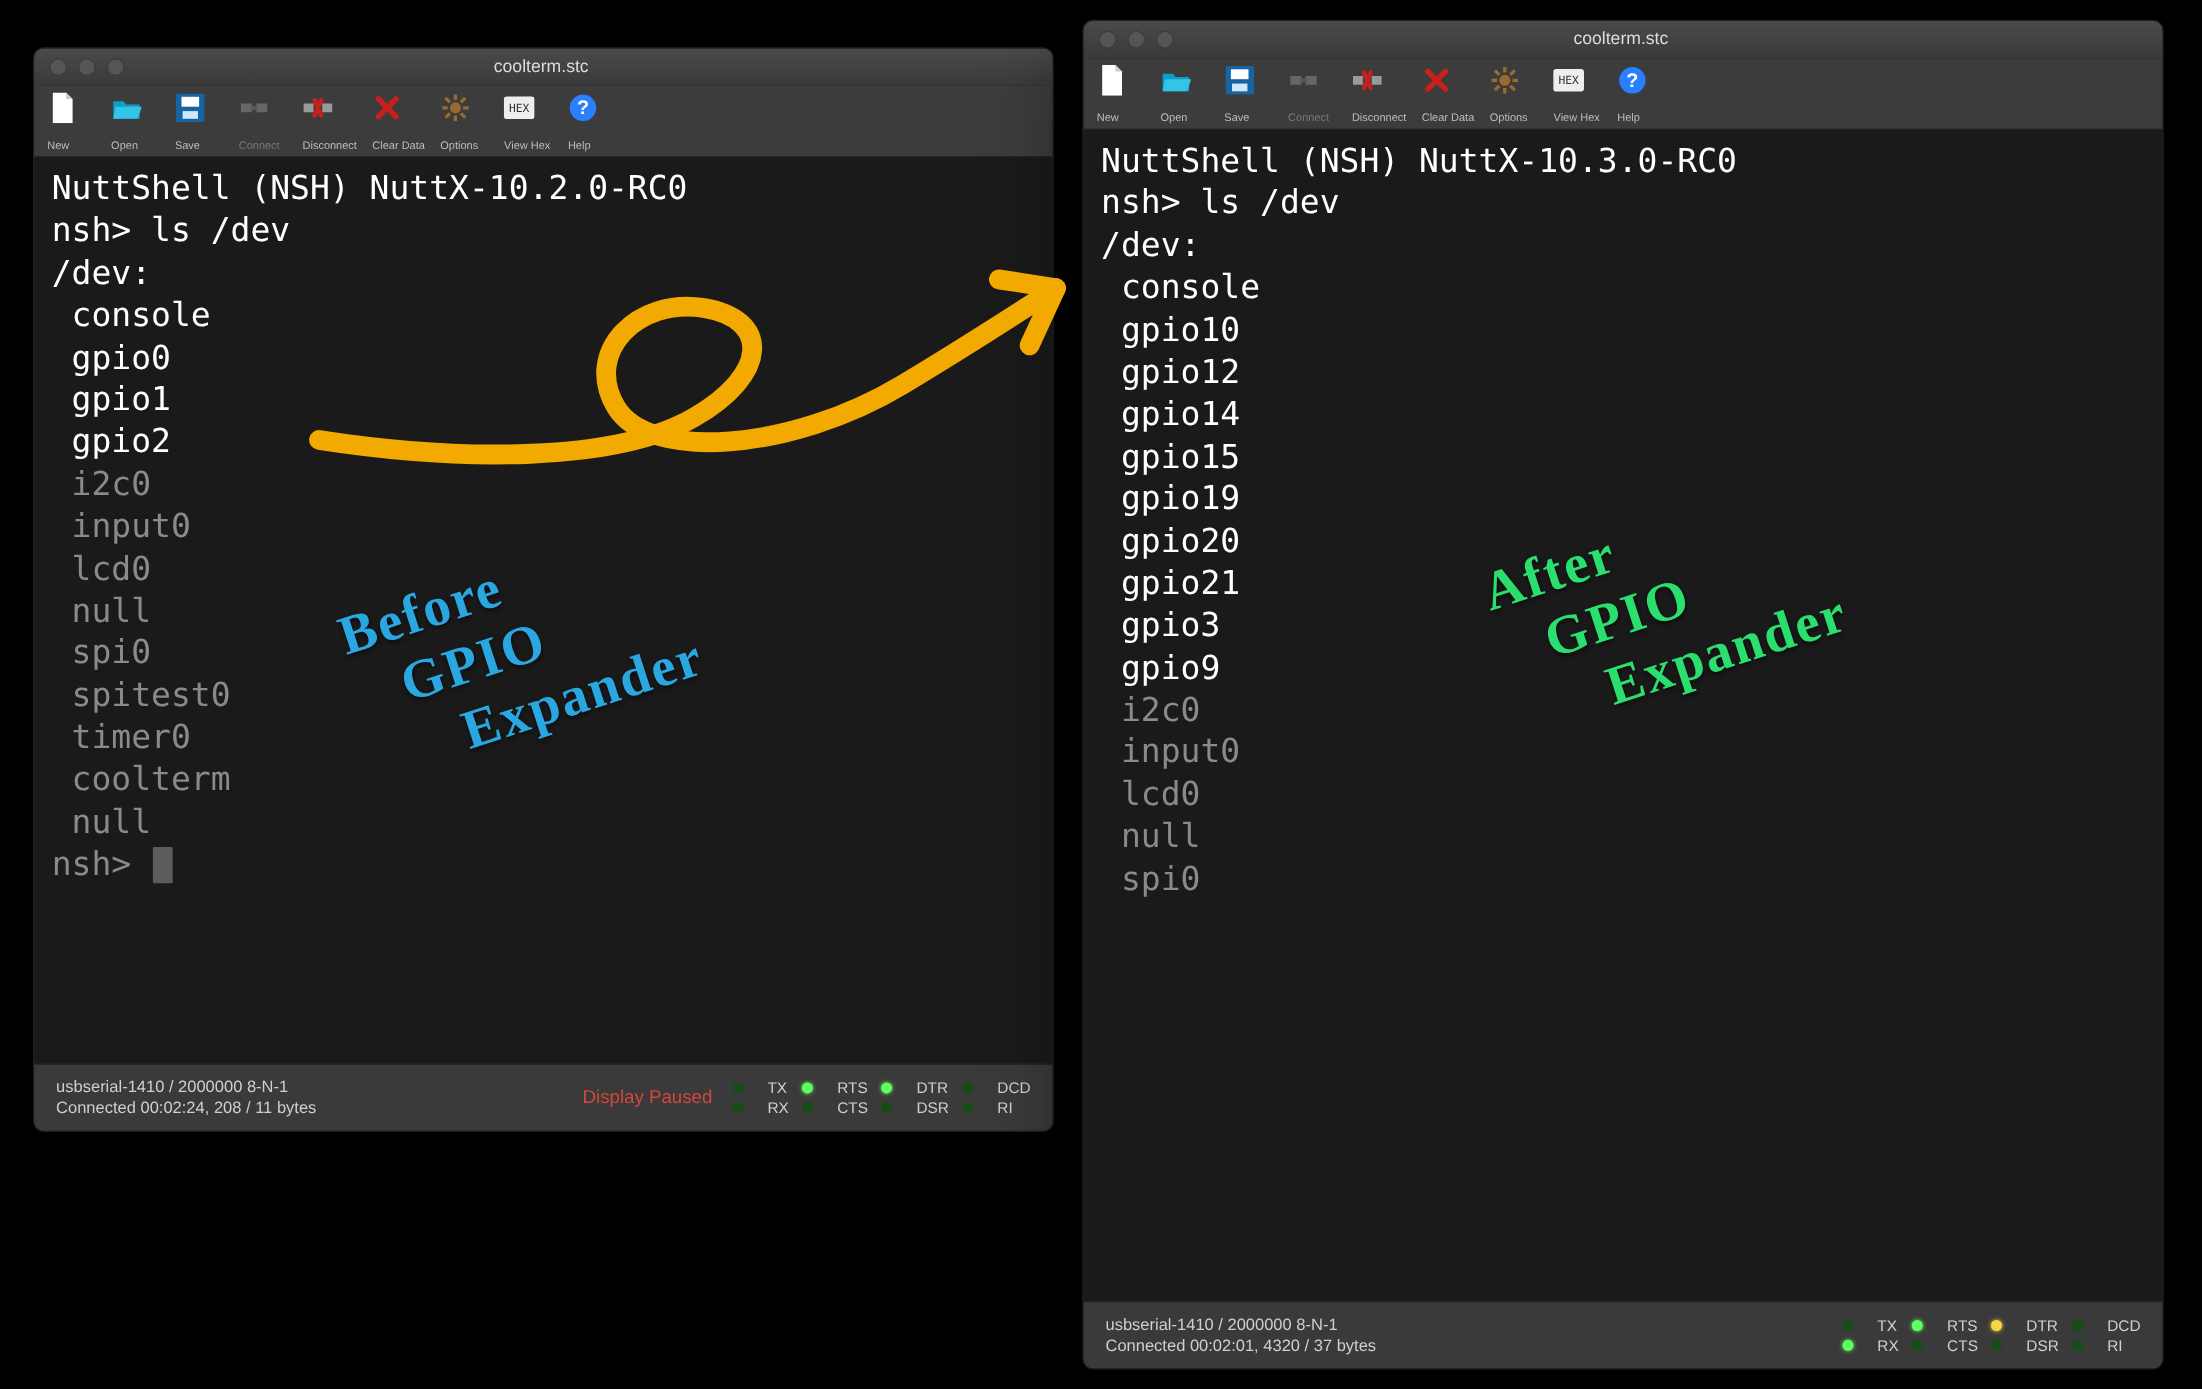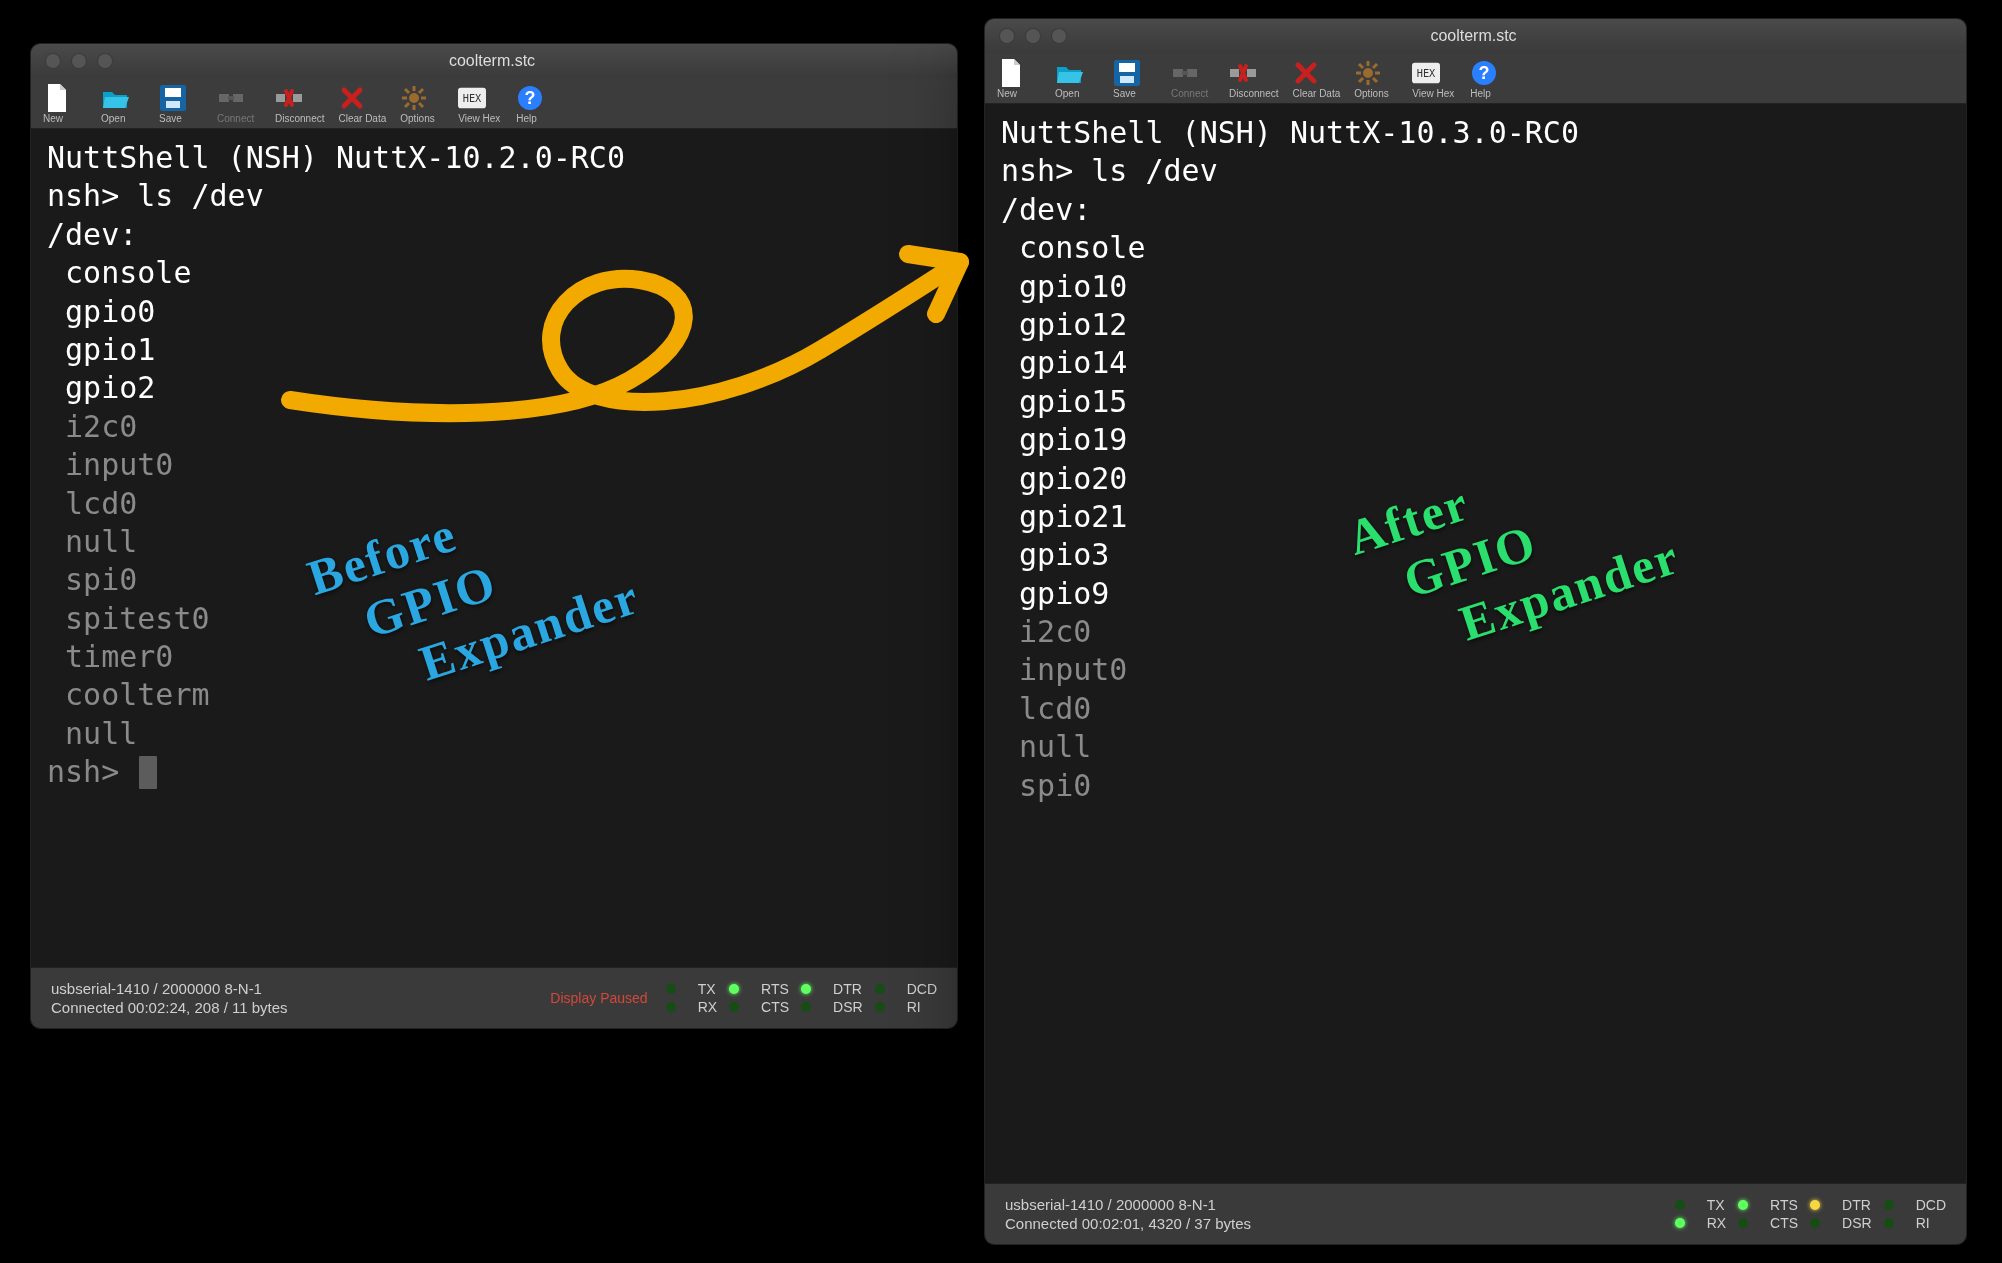--- a/index.html
+++ b/index.html
@@ -60,21 +60,21 @@
     display:flex;flex-direction:column;align-items:flex-start;
     min-width:44px;
     cursor:pointer;
     padding:2px 4px;
   }
   .tool .ico{
     width:28px;height:28px;
     display:flex;align-items:center;justify-content:center;
     font-size:22px;
   }
-  .tool .lbl{font-size:10px;color:var(--toolbar-text);margin-top:1px;}
+  .tool .lbl{font-size:10px;color:var(--toolbar-text);margin-top:15px;}
   .tool.disabled{opacity:.45;}
   .terminal{
     flex:1;
     background:var(--terminal-bg);
     color:var(--terminal-fg);
     font-family:"SF Mono","Menlo","Consolas",monospace;
     font-size:30px;
     line-height:1.28;
     padding:10px 16px;
     overflow:hidden;
@@ -92,21 +92,21 @@
     color:var(--status-text);
     font-size:15px;
     display:flex;align-items:center;justify-content:space-between;
     padding:4px 20px;
     height:52px;
   }
   .statusbar .left{display:flex;flex-direction:column;line-height:1.3;}
   .statusbar .right{
     display:flex;align-items:center;gap:18px;
   }
-  .paused{color:var(--paused);font-size:14px;}
+  .paused{color:var(--paused);font-size:17px;}
   .led-grid{
     display:grid;grid-template-columns:auto auto auto auto;
     grid-auto-rows:auto;gap:2px 12px;
   }
   .led{display:flex;align-items:center;gap:22px;font-size:14px;white-space:nowrap;}
   .led .bulb{width:10px;height:10px;border-radius:50%;background:var(--led-off);}
   .led.on .bulb{background:var(--led-on);box-shadow:0 0 4px var(--led-on);}
   .led.yellow .bulb{background:var(--led-yellow);box-shadow:0 0 4px var(--led-yellow);}
 
   

